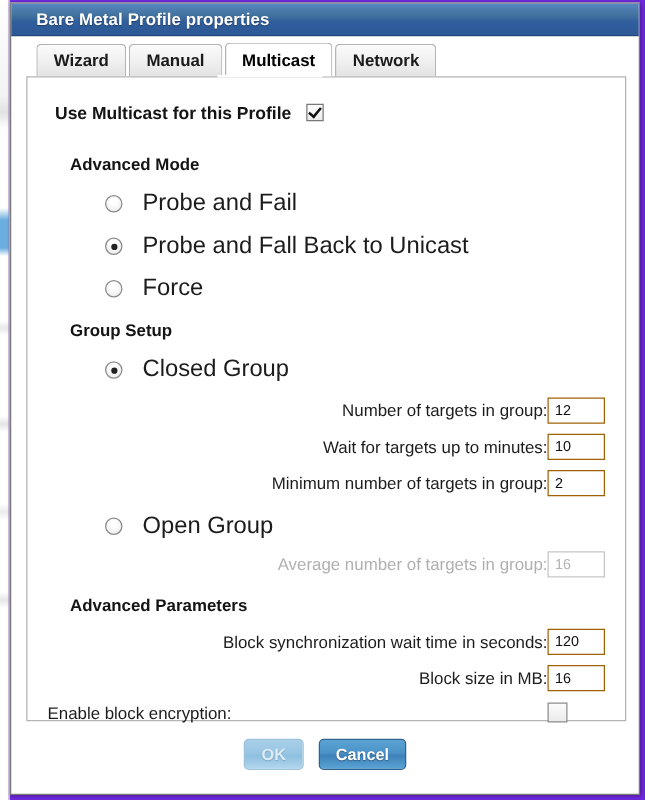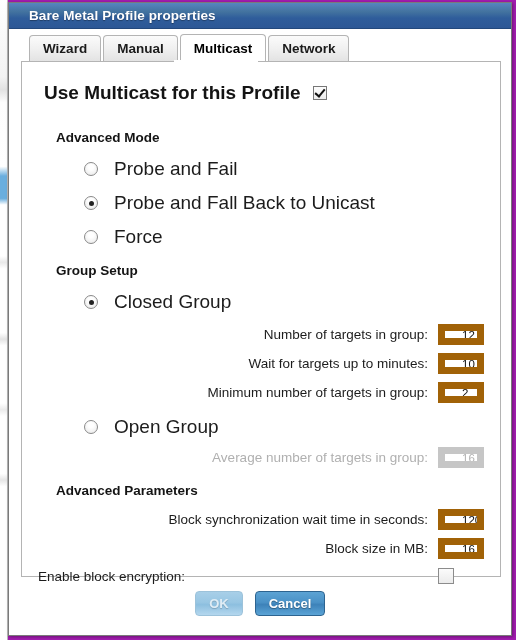--- a/index.html
+++ b/index.html
@@ -9,21 +9,21 @@
     width: 516px;
     height: 640px;
     overflow: hidden;
     font-family: "Liberation Sans", sans-serif;
   }
 
   #screen {
     position: relative;
     width: 516px;
     height: 640px;
-    background: #a21caf;
+    background: #6d28d9;
   }
 
   
   .left-sliver {
     position: absolute;
     left: 0; top: 0;
     width: 8px; height: 640px;
     background: linear-gradient(180deg,#ffffff 0%,#f3f3f3 12%,#e2e2e2 14%,#fdfdfd 16%,
                 #ffffff 26%,#6aaede 27.5%,#6aaede 31%,#ffffff 32%,
                 #ffffff 40%,#e9e9e9 41%,#ffffff 42%,
@@ -129,21 +129,21 @@
     box-sizing: border-box;
   }
 
   
   .topcheck {
     display: flex;
     align-items: center;
     margin: 4px 0 0 6px;
   }
   .topcheck .lbl {
-    font-size: 19px;
+    font-size: 14px;
     font-weight: bold;
     color: #141414;
     margin-right: 12px;
   }
 
   
   .cbox {
     width: 14px; height: 14px;
     border: 1px solid #777;
     background: linear-gradient(180deg,#fdfdfd,#ececec);
@@ -214,28 +214,28 @@
     font-size: 13.5px;
     color: #1c1c1c;
     text-align: right;
     white-space: nowrap;
   }
   .field-row .flabel.disabled { color: #b0b0b0; }
 
   .txtbox {
     width: 46px;
     height: 21px;
-    margin-left: 10px;
-    border: 7px solid #a16207;
+    margin-left: 0;
+    border: 1px solid #a16207;
     background: #ffffff;
     box-sizing: border-box;
     font-family: "Liberation Sans", sans-serif;
     font-size: 11.5px;
     color: #101010;
-    padding: 0 0 0 17px;
+    padding: 0 0 0 5px;
     line-height: 19px;
     outline: none;
   }
   .txtbox.disabled {
     color: #b2b2b2;
     border-color: #c6c6c6;
     background: #ffffff;
   }
 
   .cbox-field {

